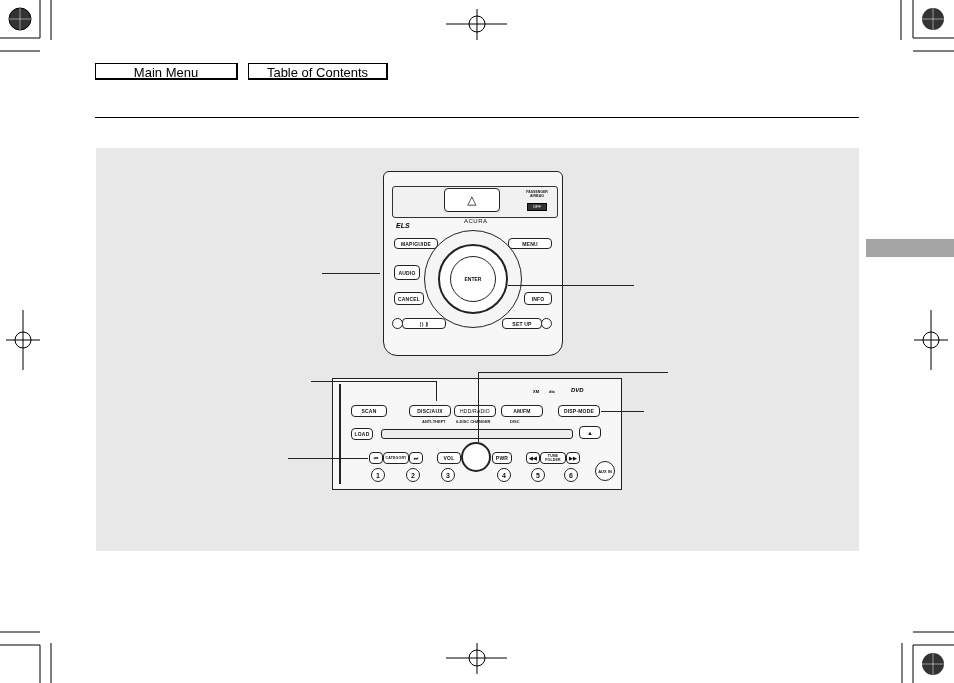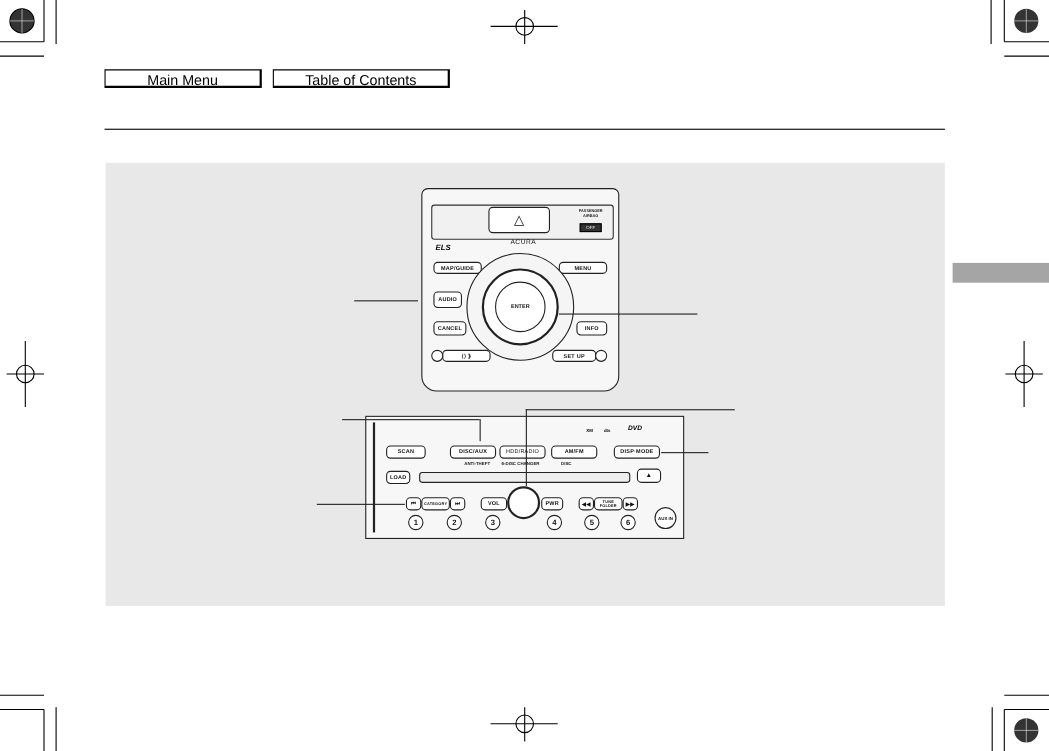--- a/index.html
+++ b/index.html
@@ -64,21 +64,21 @@
     <line x1="913" y1="645" x2="954" y2="645" stroke="#000" stroke-width="1"></line>
     <line x1="913" y1="645" x2="913" y2="683" stroke="#000" stroke-width="1"></line>
     <line x1="902" y1="643" x2="902" y2="683" stroke="#000" stroke-width="1"></line>
     <circle cx="933" cy="664" r="11" fill="#333"></circle>
     <line x1="922" y1="664" x2="944" y2="664" stroke="#fff" stroke-width="0.5"></line>
     <line x1="933" y1="653" x2="933" y2="675" stroke="#fff" stroke-width="0.5"></line>
   </svg>
 </div>
 
 <div class="navbtn" style="left:95px;width:143px;">Main Menu</div>
-<div class="navbtn" style="left:248px;width:161px;">Table of Contents</div>
+<div class="navbtn" style="left:248px;width:140px;">Table of Contents</div>
 
 <div class="rule"></div>
 
 <div class="sidetab"></div>
 
 <div class="panel">
 
   <div class="unit" style="left:287px;top:23px;width:180px;height:185px;border-radius:6px 6px 14px 14px;">
 
     <div class="abs" style="left:8px;top:14px;width:164px;height:30px;border:1px solid #333;border-radius:3px;background:#f1f1f1;"></div>

